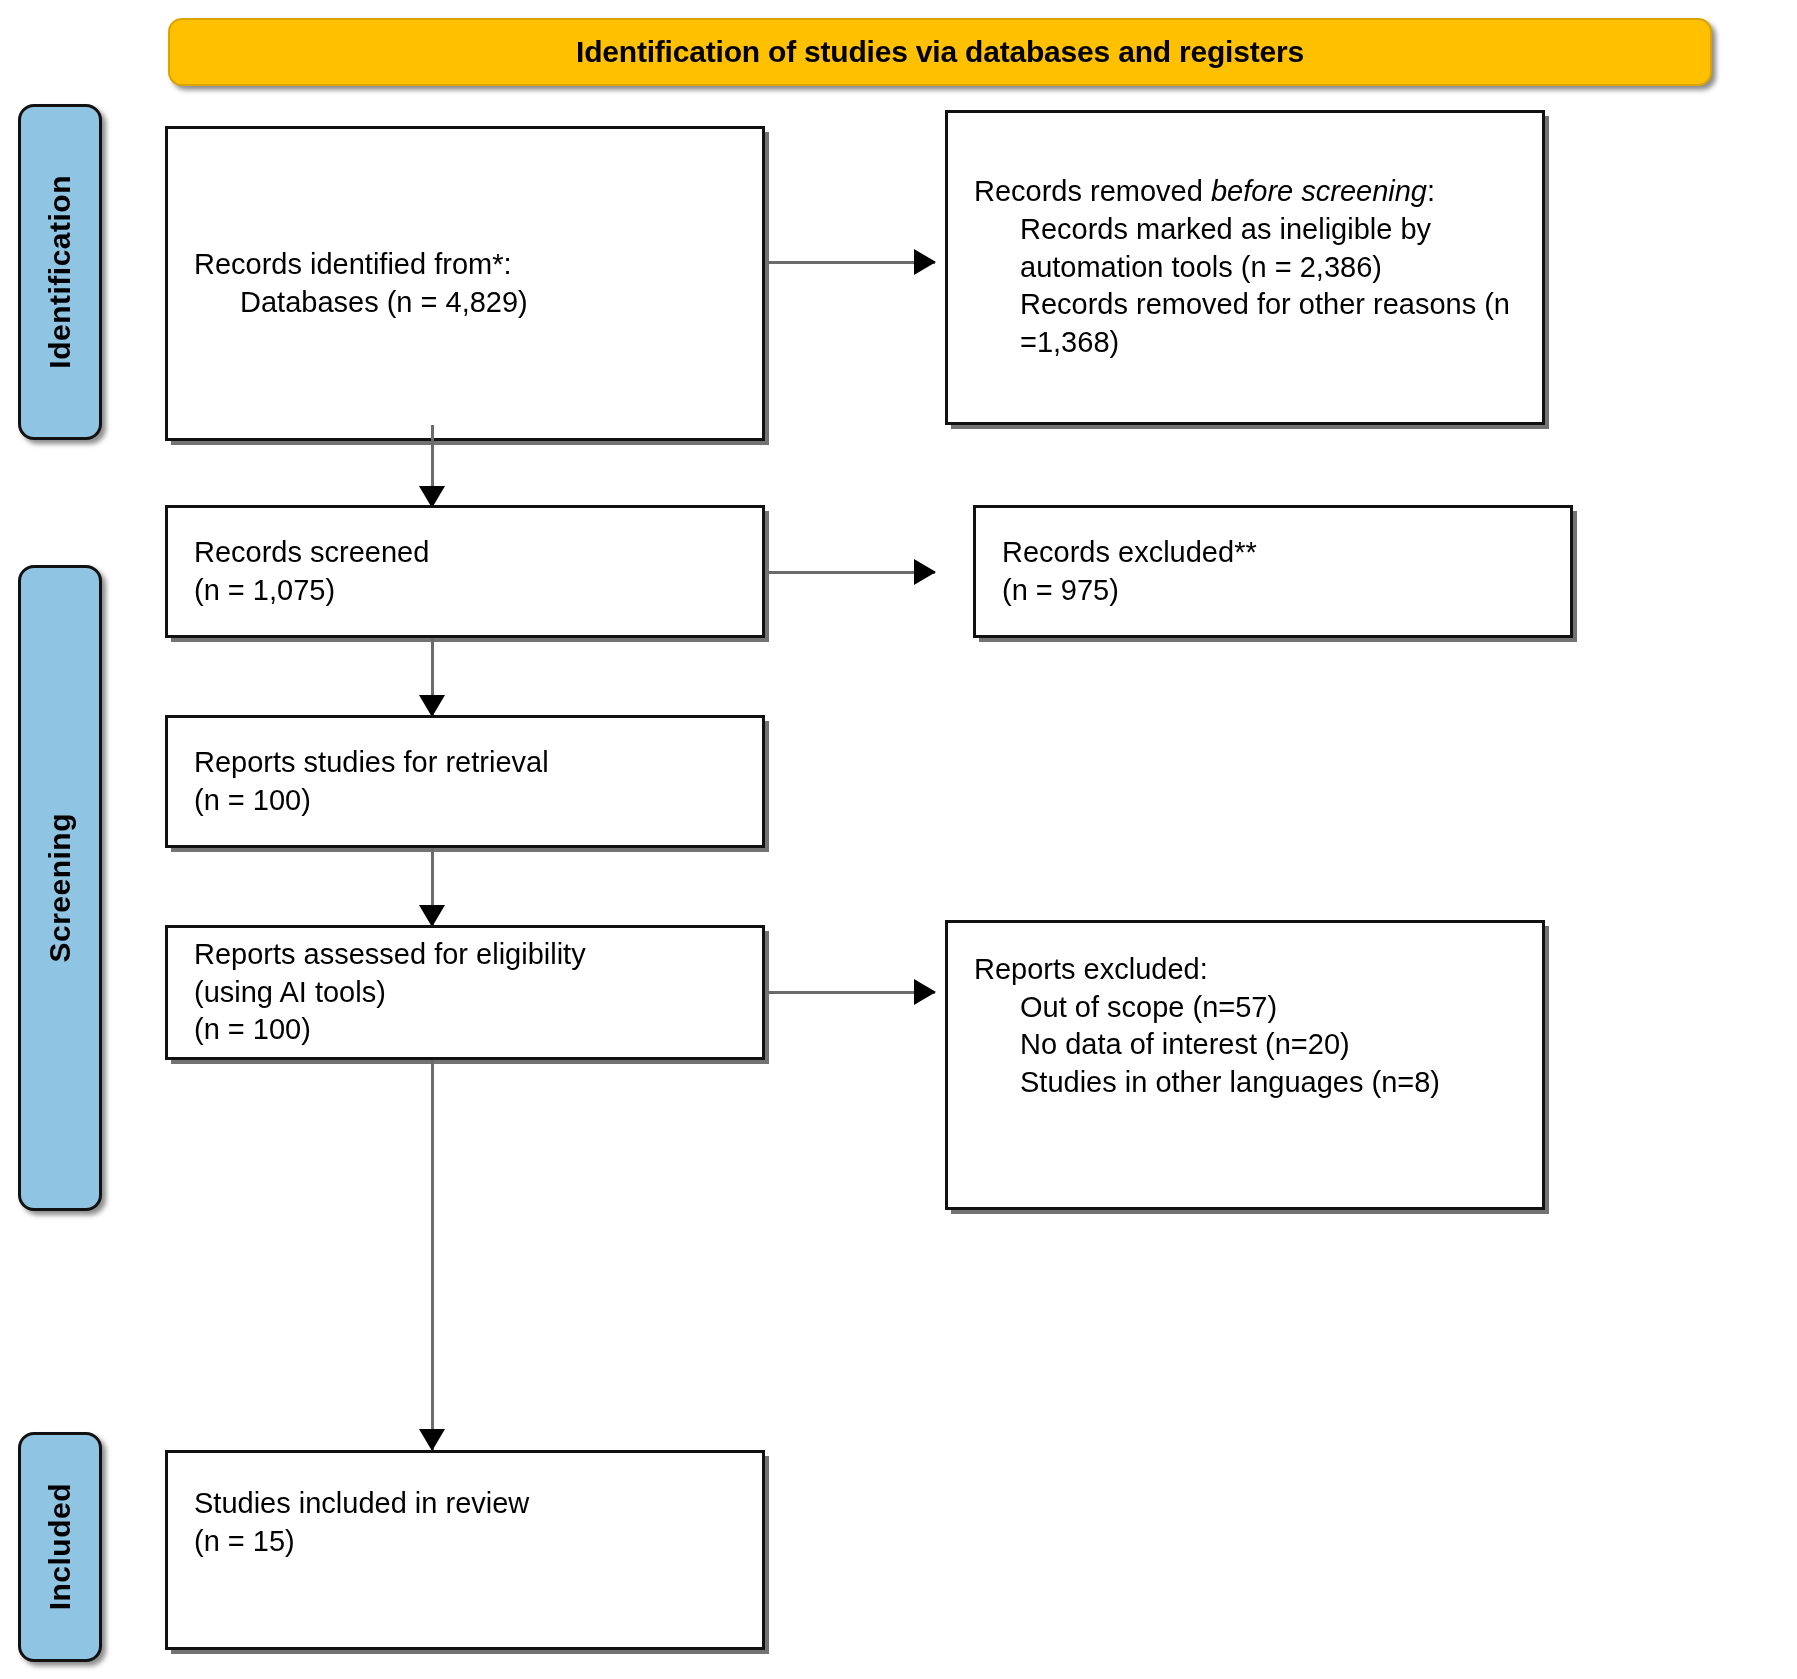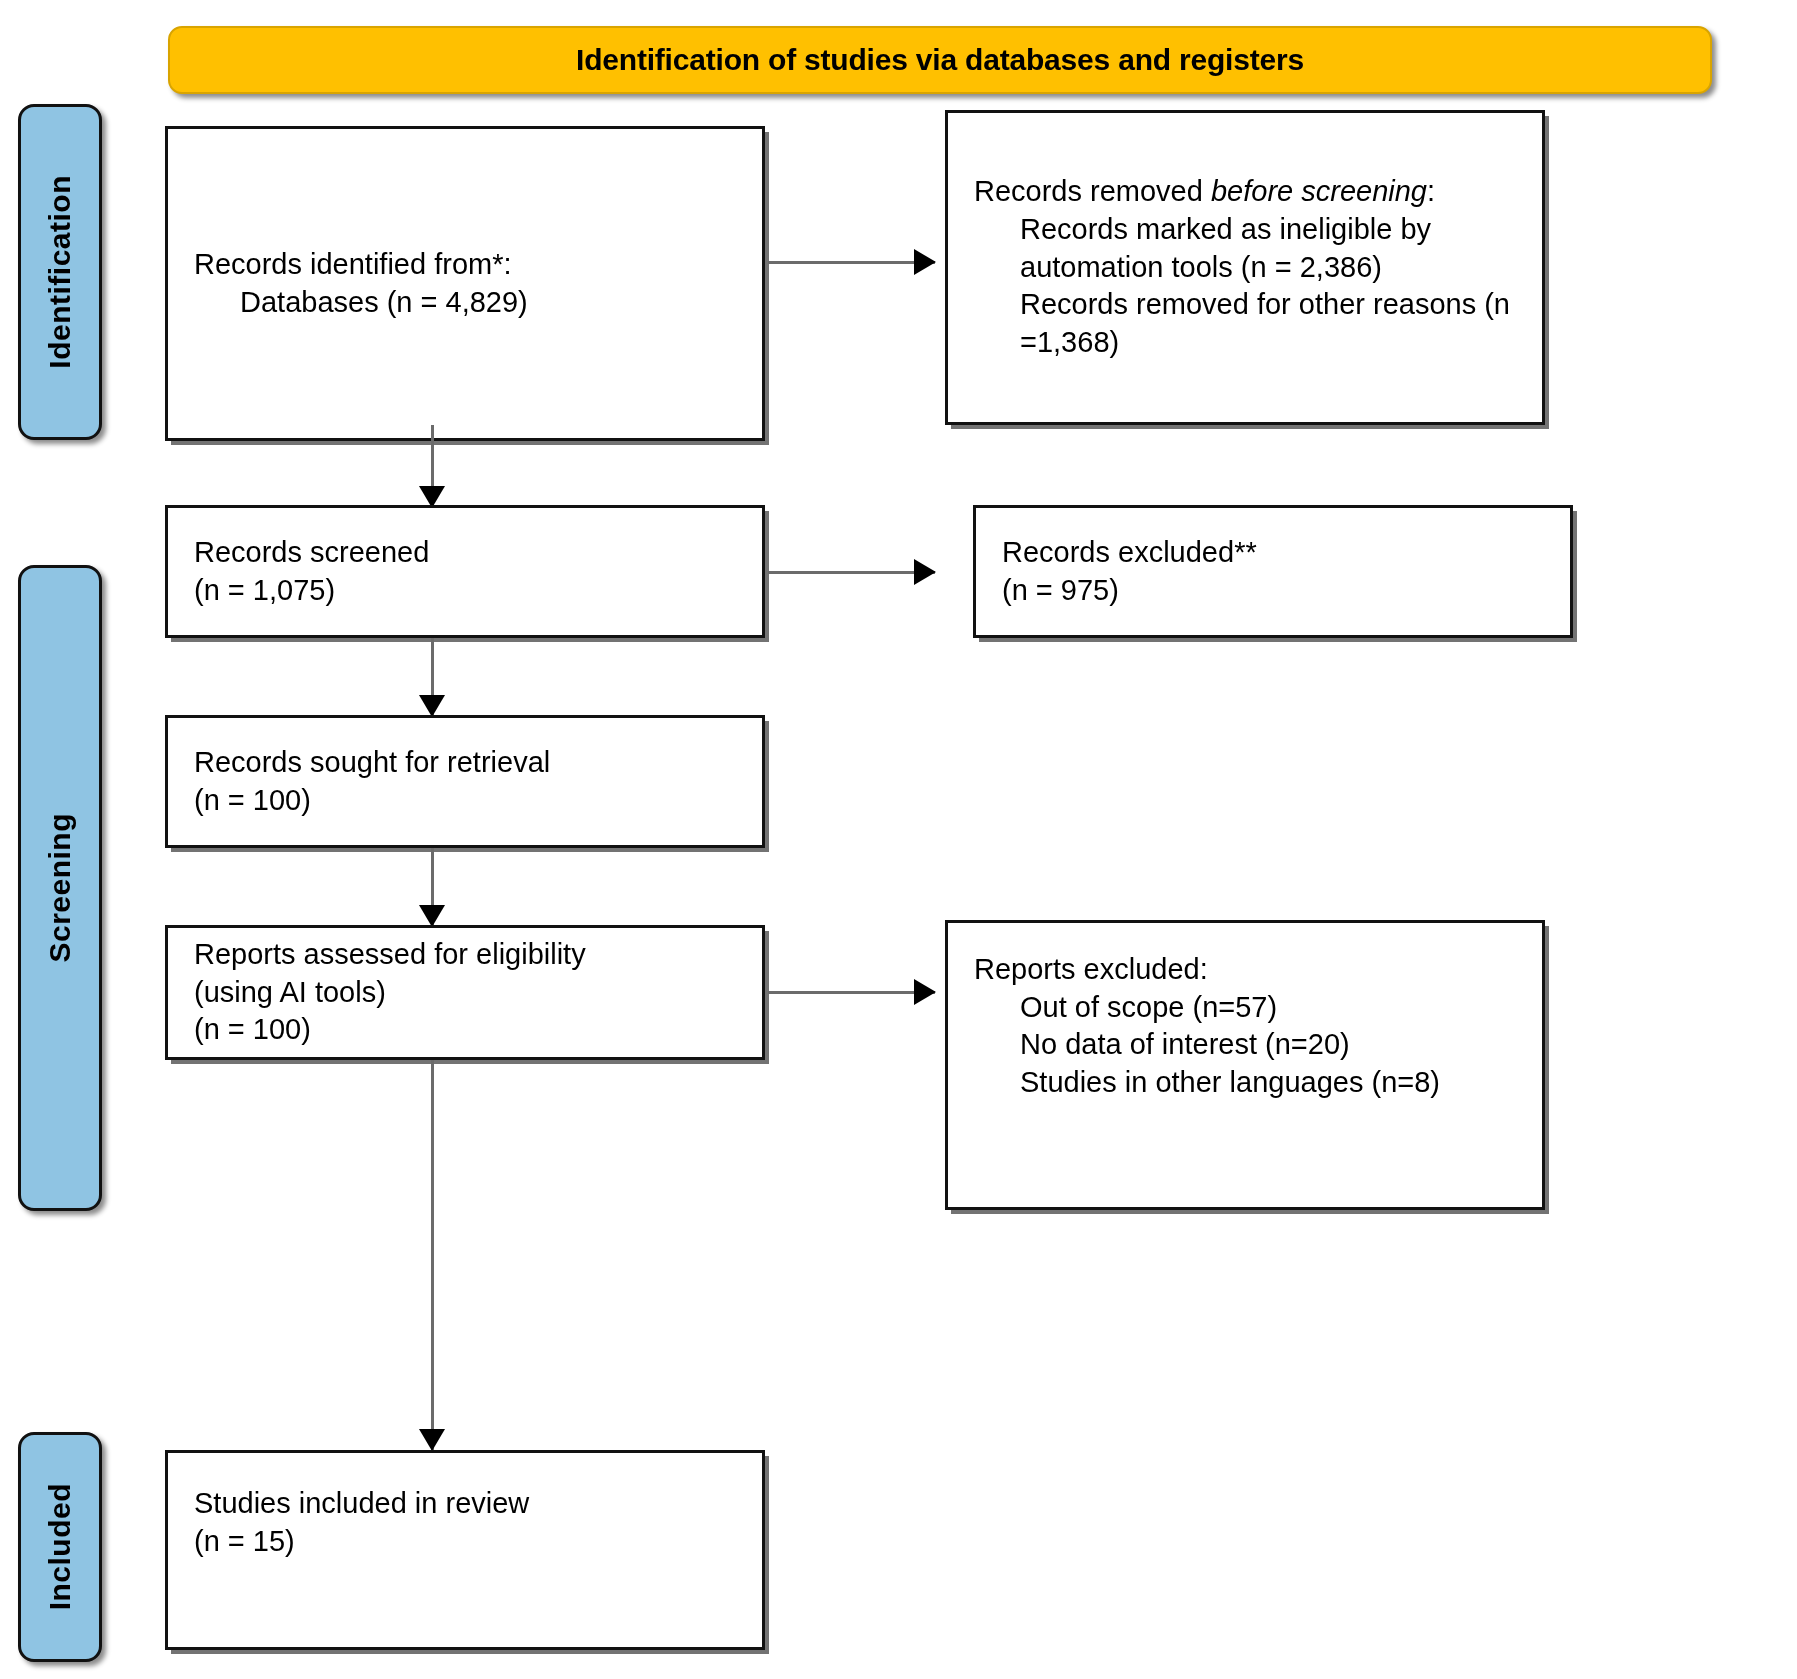--- a/index.html
+++ b/index.html
@@ -114,21 +114,21 @@
     border-top: 13px solid transparent;
     border-bottom: 13px solid transparent;
     border-left: 22px solid #000;
   }
 </style>
 </head>
 <body>
 
 <div id="page">
 
-  <div class="phase-header" style="left:168px; top:18px; width:1540px; height:64px; font-size:30px;margin-top:8px;">
+  <div class="phase-header" style="left:168px; top:18px; width:1540px; height:64px; font-size:30px;">
     <span>Identification of studies via databases and registers</span>
   </div>
 
   <div class="stage-bar" style="left:18px; top:104px; width:78px; height:330px;">
     <span class="stage-text" style="font-size:30px;">Identification</span>
   </div>
 
   <div class="stage-bar" style="left:18px; top:565px; width:78px; height:640px;">
     <span class="stage-text" style="font-size:30px;">Screening</span>
   </div>
@@ -181,21 +181,21 @@
     </div>
   </div>
 
   <div class="arrow-v" style="left:418px; top:638px; width:28px; height:78px;">
     <div class="shaft"></div>
     <div class="head"></div>
   </div>
 
   <div class="flow-box" style="left:165px; top:715px; width:600px; height:133px;">
     <div class="box-text" style="font-size:29px;">
-      <span class="ln">Records sought for retrieval</span>
+      <span class="ln">Reports studies for retrieval</span>
       <span class="ln">(n = 100)</span>
     </div>
   </div>
 
   <div class="arrow-v" style="left:418px; top:848px; width:28px; height:78px;">
     <div class="shaft"></div>
     <div class="head"></div>
   </div>
 
   <div class="flow-box" style="left:165px; top:925px; width:600px; height:135px;">

